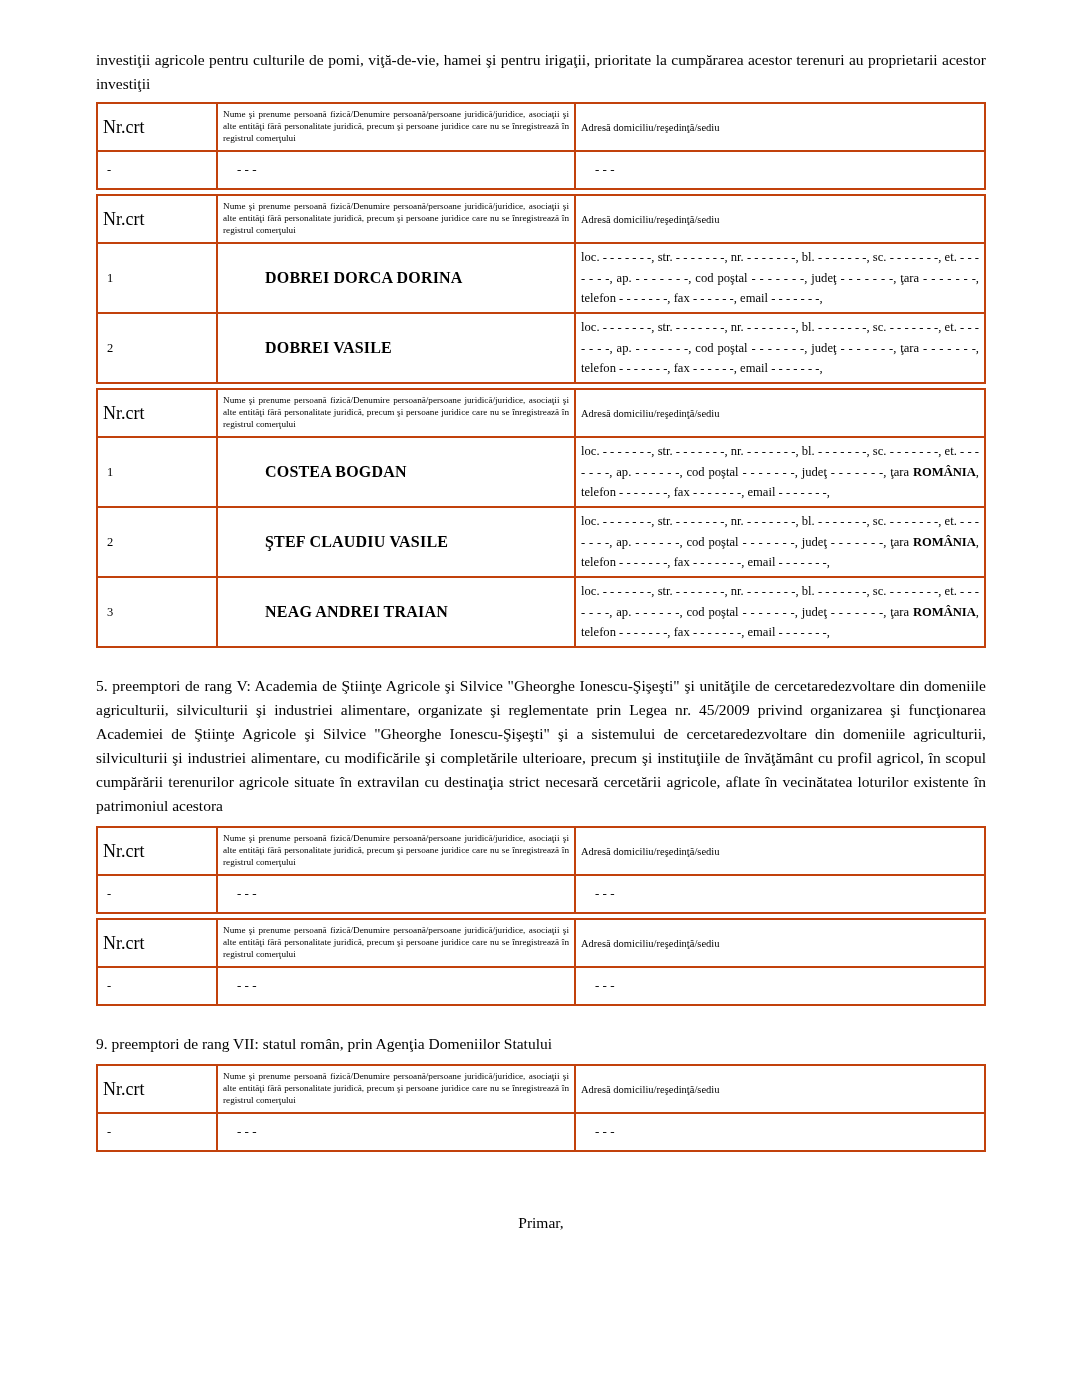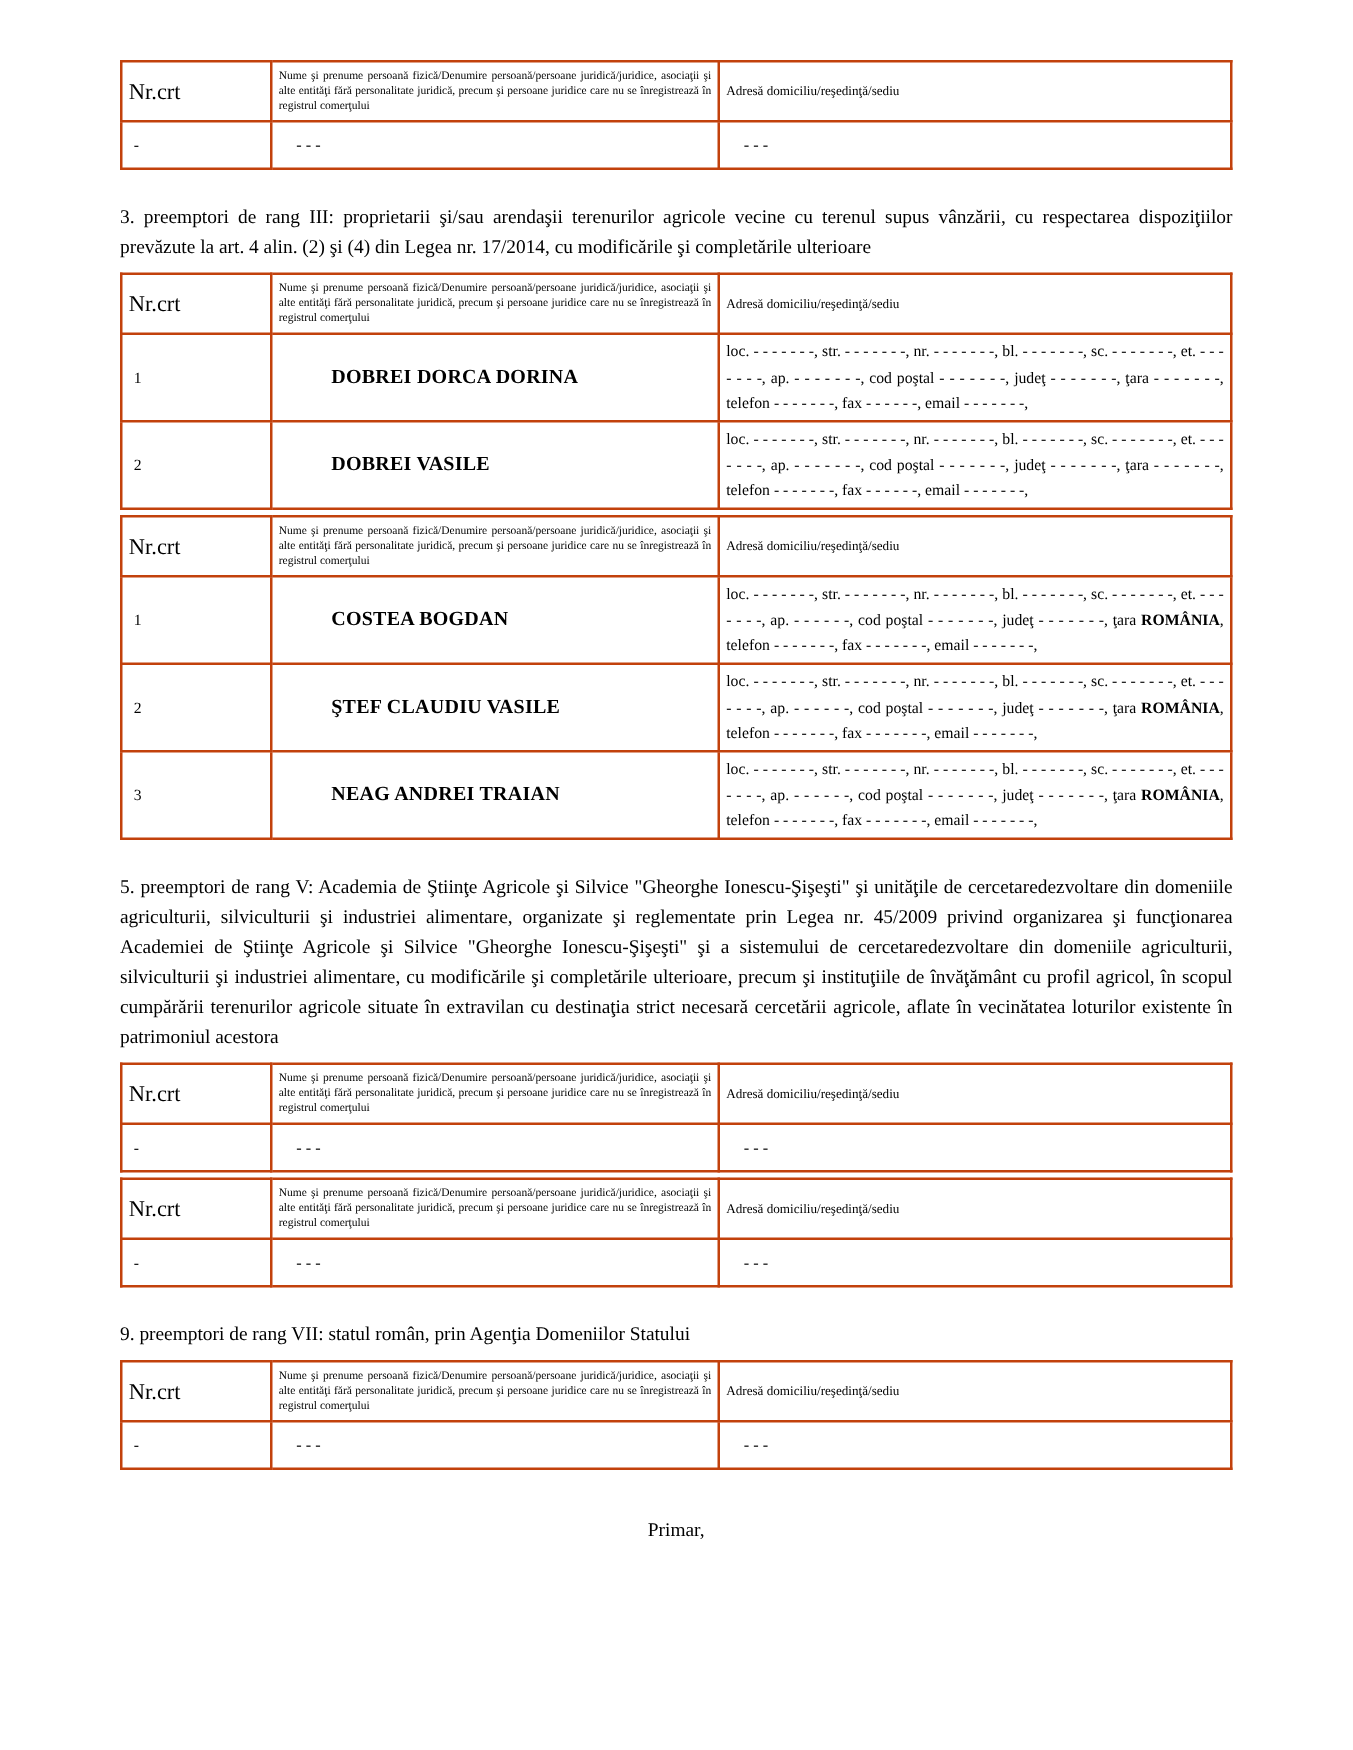--- a/index.html
+++ b/index.html
@@ -83,33 +83,34 @@
   .cell-addr {
     font-size: 12.6px;
     line-height: 1.62;
     text-align: justify;
   }
   .cell-addr b { font-weight: bold; }
   .row-tall td { height: 62px; }
   .row-empty td { height: 30px; }
   .row-head td { height: 40px; }
   .footer {
-    margin-top: 40px;
+    margin-top: 62px;
     text-align: center;
   }
   .footer .ln1 {
     font-size: 15.5px;
     margin-bottom: 4px;
   }
 </style>
 </head>
 <body>
 
 <div class="page">
 
+  <p class="para indent-head">investiţii agricole pentru culturile de pomi, viţă-de-vie, hamei şi pentru irigaţii, prioritate la cumpărarea acestor terenuri au proprietarii acestor investiţii</p>
 
   <table class="reg">
     <tbody>
       <tr class="row-head">
         <td class="c-nr">
           <div class="hdr-nr">Nr.crt</div>
         </td>
         <td class="c-name">
           <div class="hdr-name">Nume şi prenume persoană fizică/Denumire persoană/persoane juridică/juridice, asociaţii şi alte entităţi fără personalitate juridică, precum şi persoane juridice care nu se înregistrează în registrul comerţului</div>
         </td>
@@ -124,21 +125,20 @@
         <td class="c-name">
           <div class="cell-dash">- - -</div>
         </td>
         <td class="c-addr">
           <div class="cell-dash">- - -</div>
         </td>
       </tr>
     </tbody>
   </table>
 
-  <p class="section-title">3. preemptori de rang III: proprietarii şi/sau arendaşii terenurilor agricole vecine cu terenul supus vânzării, cu respectarea dispoziţiilor prevăzute la art. 4 alin. (2) şi (4) din Legea nr. 17/2014, cu modificările şi completările ulterioare</p>
   <table class="reg">
     <tbody>
       <tr class="row-head">
         <td class="c-nr">
           <div class="hdr-nr">Nr.crt</div>
         </td>
         <td class="c-name">
           <div class="hdr-name">Nume şi prenume persoană fizică/Denumire persoană/persoane juridică/juridice, asociaţii şi alte entităţi fără personalitate juridică, precum şi persoane juridice care nu se înregistrează în registrul comerţului</div>
         </td>
         <td class="c-addr">

